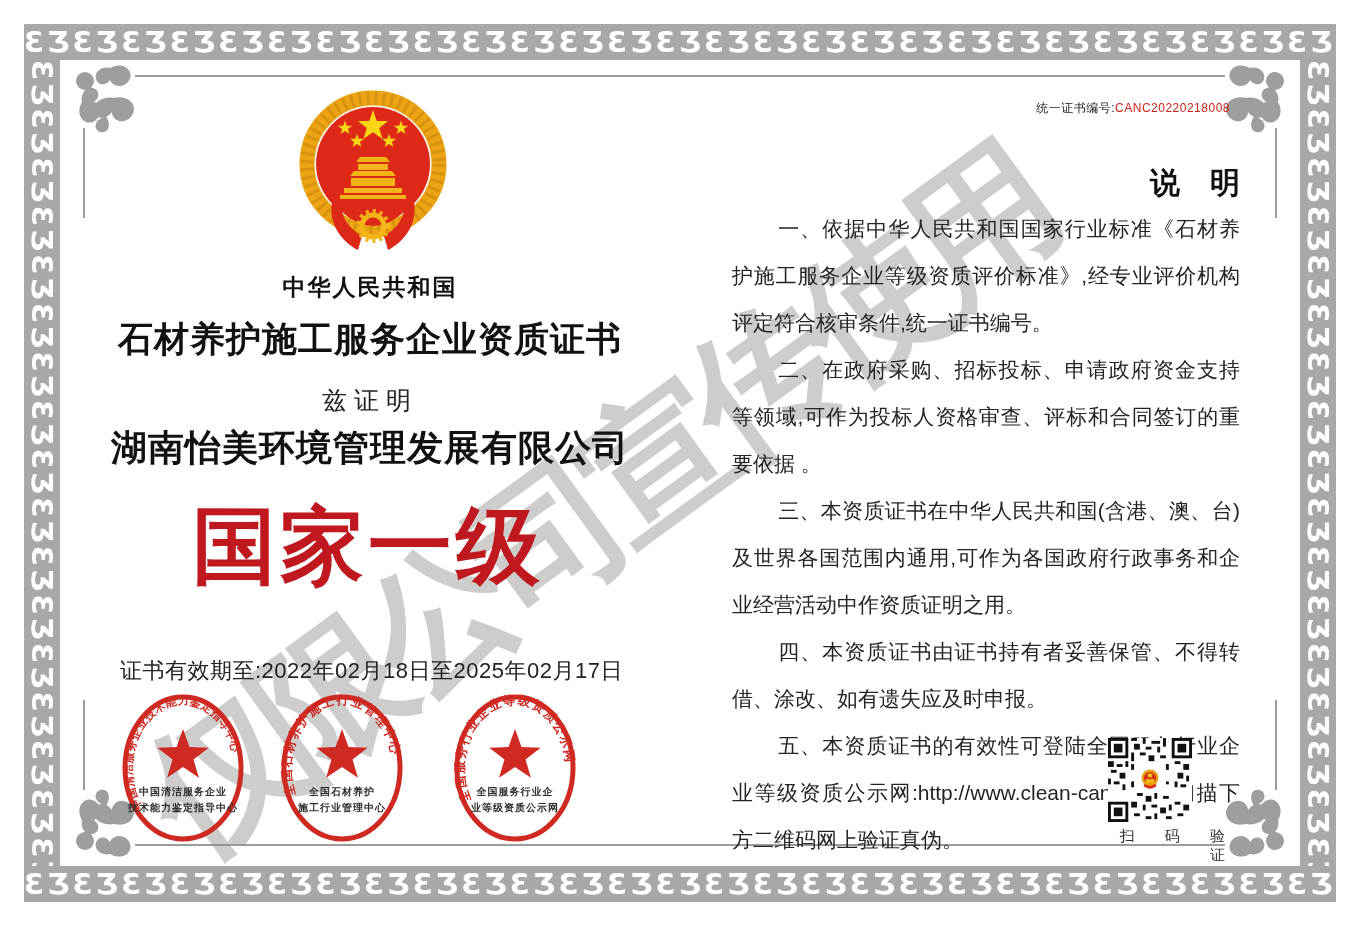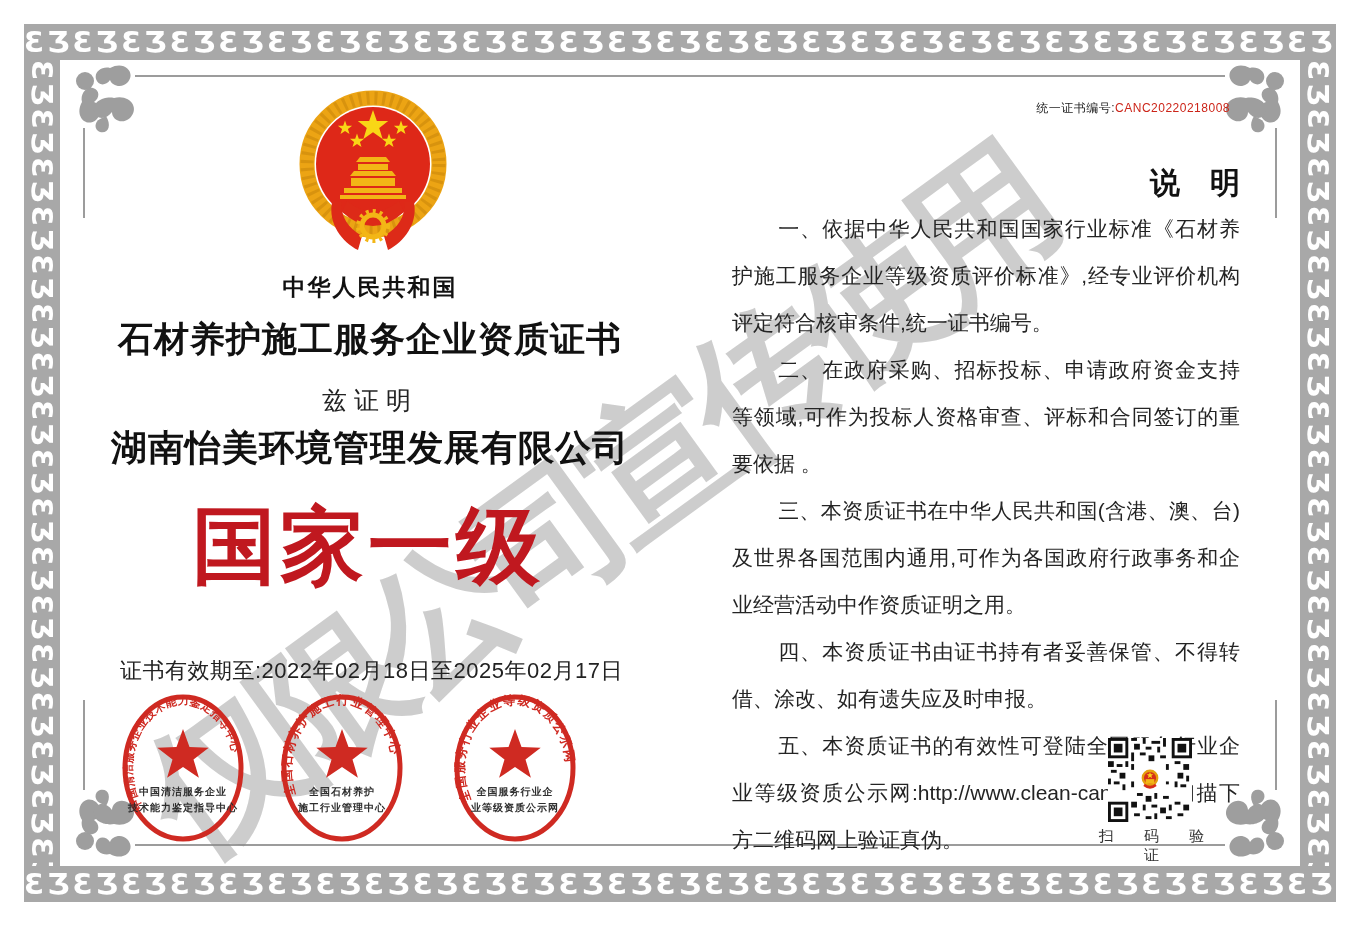--- a/index.html
+++ b/index.html
@@ -51,21 +51,21 @@
   .cert-no{position:absolute;left:822px;top:100px;width:408px;text-align:right;
            font-size:12px;letter-spacing:.5px;}
   .cert-no .val{color:#cc2418;}
   .exp-heading{position:absolute;left:732px;top:150px;width:508px;text-align:right;
                font-size:30px;font-weight:bold;color:#111;margin-top:13px;}
   .exp-body{position:absolute;left:732px;top:205px;width:508px;font-size:21px;
             line-height:47px;color:#242424;text-align:justify;}
   .exp-body p{margin:0;text-indent:2.2em;}
   
   .qr{position:absolute;left:1108px;top:738px;}
-  .qr-caption{position:absolute;left:1078px;top:827px;width:160px;text-align:center;
+  .qr-caption{position:absolute;left:1078px;top:827px;width:160px;text-align:right;
               font-size:15px;letter-spacing:13px;color:#333;}
 </style>
 </head>
 <body>
 
 <div class="page">
 
   <div class="band band-top">ƐƷƐƷƐƷƐƷƐƷƐƷƐƷƐƷƐƷƐƷƐƷƐƷƐƷƐƷƐƷƐƷƐƷƐƷƐƷƐƷƐƷƐƷƐƷƐƷƐƷƐƷƐƷƐƷƐƷƐƷƐƷƐƷƐƷƐƷƐƷƐƷƐƷƐƷƐƷƐƷƐƷƐƷƐƷƐƷƐƷƐƷƐƷƐƷ</div>
   <div class="band band-bottom">ƐƷƐƷƐƷƐƷƐƷƐƷƐƷƐƷƐƷƐƷƐƷƐƷƐƷƐƷƐƷƐƷƐƷƐƷƐƷƐƷƐƷƐƷƐƷƐƷƐƷƐƷƐƷƐƷƐƷƐƷƐƷƐƷƐƷƐƷƐƷƐƷƐƷƐƷƐƷƐƷƐƷƐƷƐƷƐƷƐƷƐƷƐƷƐƷ</div>
   <div class="band band-left">ƐƷƐƷƐƷƐƷƐƷƐƷƐƷƐƷƐƷƐƷƐƷƐƷƐƷƐƷƐƷƐƷƐƷƐƷƐƷƐƷƐƷƐƷƐƷƐƷƐƷƐƷƐƷƐƷƐƷƐƷƐƷƐƷƐƷƐƷƐƷƐƷƐƷƐƷƐƷƐƷƐƷƐƷƐƷƐƷƐƷƐƷƐƷƐƷ</div>

